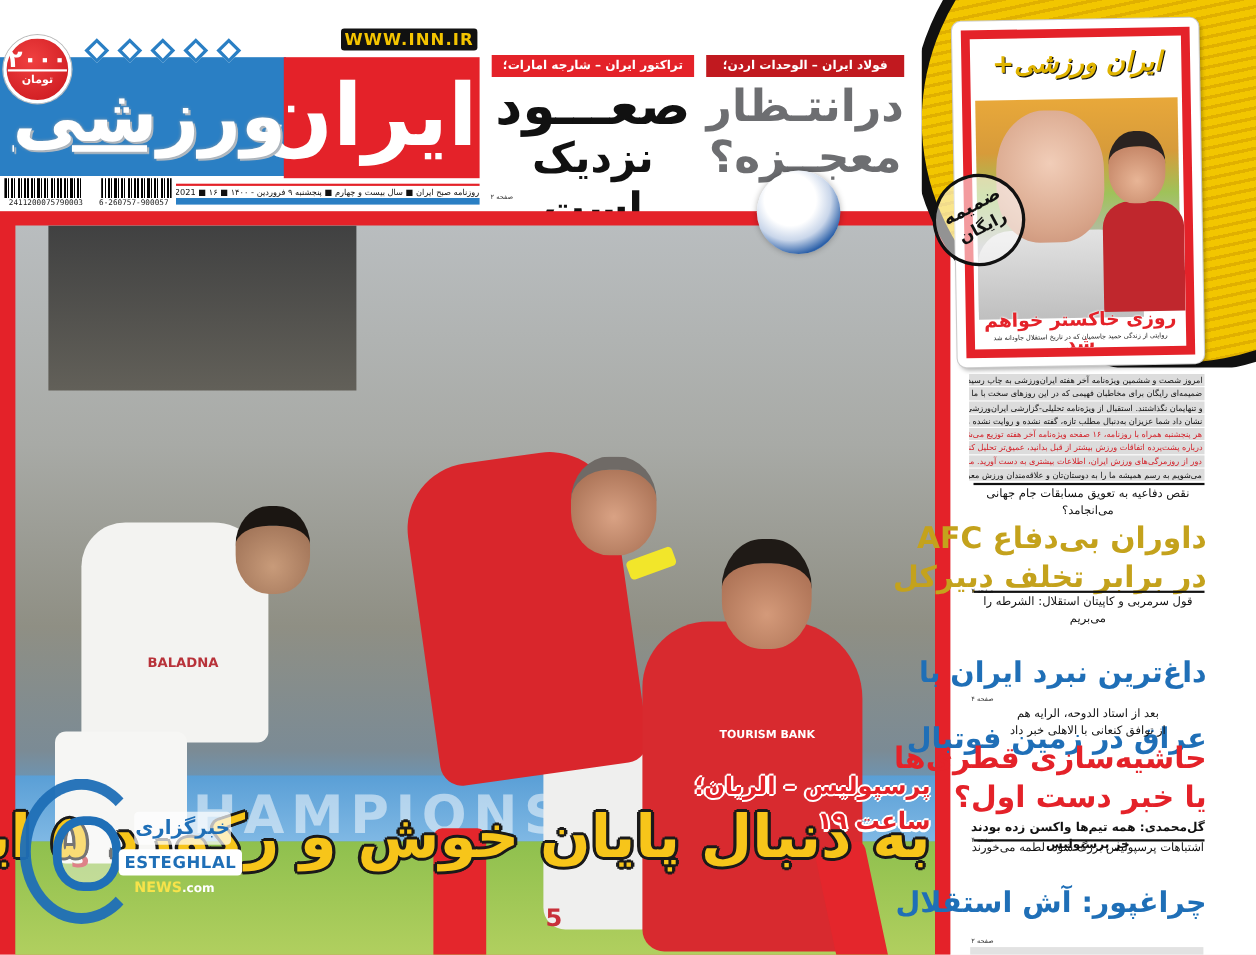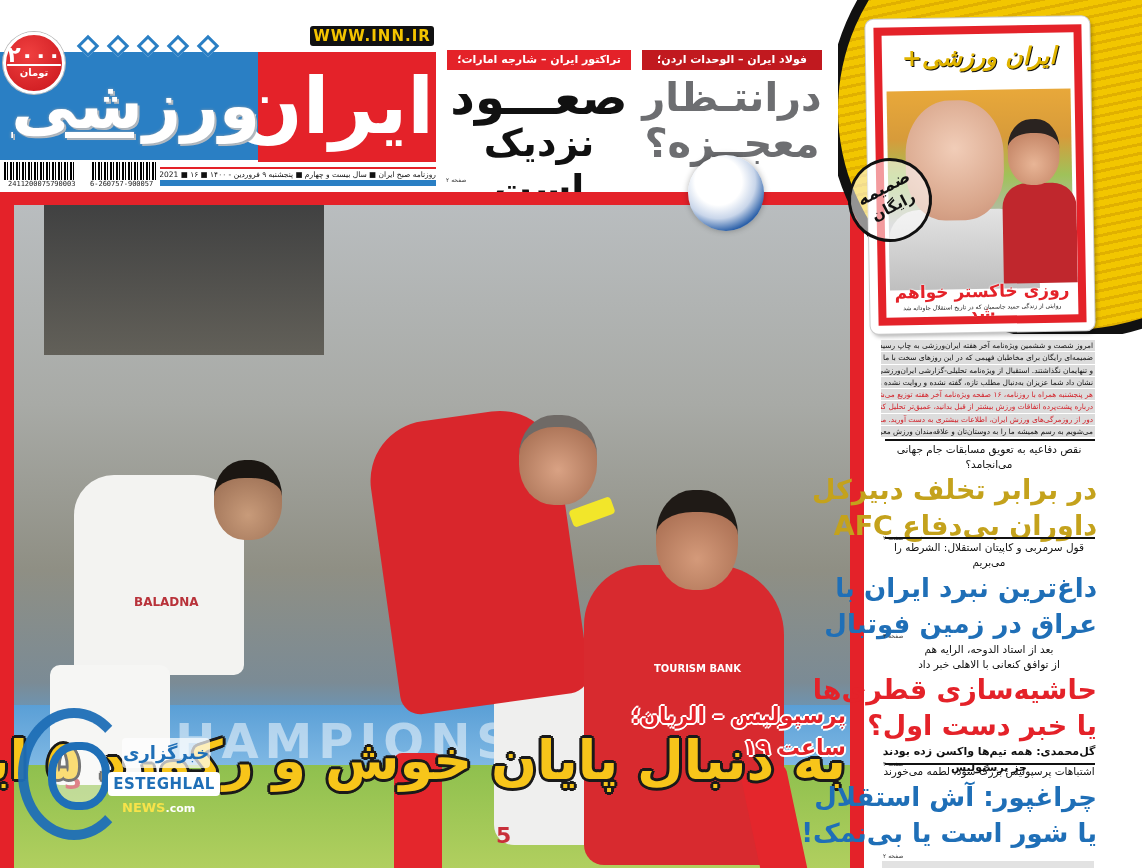--- a/index.html
+++ b/index.html
@@ -115,21 +115,21 @@
   
   .right-col { position: absolute; left: 875px; top: 336px; width: 267px; height: 532px; }
   .intro { position: absolute; left: 6px; top: 4px; width: 214px; font-size: 7.4px; line-height: 11.3px; direction: rtl; text-align: justify; color: #111; }
   .intro .line { display: block; background: #dcdcdc; margin-bottom: 1px; padding: 0 2px; white-space: nowrap; overflow: hidden; }
   .intro .line.red { color: #d3222a; }
   .rule { position: absolute; left: 10px; width: 210px; height: 2px; background: #111; }
   .story { position: absolute; left: 6px; width: 216px; direction: rtl; text-align: center; }
   .story .kick { display: block; font-size: 10.5px; color: #111; line-height: 15px; }
   .story .head { display: block; font-weight: bold; line-height: 36px; white-space: nowrap; }
   .head.gold { color: #c4a21c; font-size: 27px; }
-  .head.blue { color: #1f6fb7; font-size: 26px; }
+  .head.blue { color: #1f6fb7; font-size: 26px; margin-top: 24px; }
   .head.red  { color: #e42229; font-size: 27px; }
   .story .sub { display: block; font-size: 11px; font-weight: bold; color: #111; line-height: 16px; }
   .pg { position: absolute; font-size: 6px; color: #333; direction: rtl; }
   .bottom-bar { position: absolute; left: 882px; top: 861px; width: 212px; height: 7px; background: #e2e2e2; }
 </style>
 </head>
 <body>
 
 <div class="masthead">
   <div class="blue-band"></div>
@@ -226,22 +226,22 @@
     <span class="line">نشان داد شما عزیزان به‌دنبال مطلب تازه، گفته نشده و روایت نشده هستید.</span>
     <span class="line red">هر پنجشنبه همراه با روزنامه، ۱۶ صفحه ویژه‌نامه آخر هفته توزیع می‌شود تا</span>
     <span class="line red">درباره پشت‌پرده اتفاقات ورزش بیشتر از قبل بدانید، عمیق‌تر تحلیل کنید و</span>
     <span class="line red">دور از روزمرگی‌های ورزش ایران، اطلاعات بیشتری به دست آورید. مستون</span>
     <span class="line">می‌شویم به رسم همیشه ما را به دوستان‌تان و علاقه‌مندان ورزش معرفی کنید</span>
   </div>
   <div class="rule" style="top:103px;"></div>
 
   <div class="story" style="top:106px;">
     <span class="kick">نقص دفاعیه به تعویق مسابقات جام جهانی می‌انجامد؟</span>
+    <span class="head gold">داوران بی‌دفاع AFC</span>
     <span class="head gold">در برابر تخلف دبیرکل</span>
-    <span class="head gold">داوران بی‌دفاع AFC</span>
   </div>
   <div class="pg" style="left:8px;top:198px;">صفحه ۲</div>
   <div class="rule" style="top:201px;"></div>
 
   <div class="story" style="top:204px;">
     <span class="kick">قول سرمربی و کاپیتان استقلال: الشرطه را می‌بریم</span>
     <span class="head blue">داغ‌ترین نبرد ایران با</span>
     <span class="head blue">عراق در زمین فوتبال</span>
   </div>
   <div class="pg" style="left:8px;top:296px;">صفحه ۴</div>

